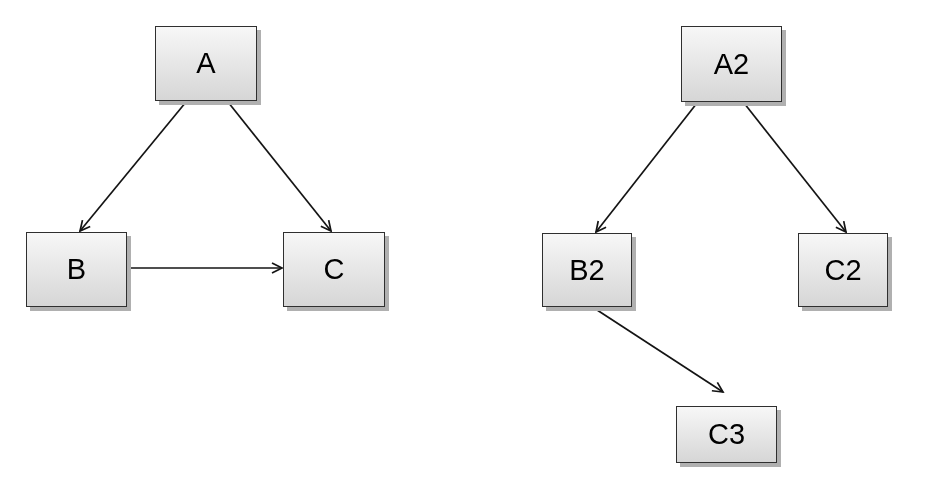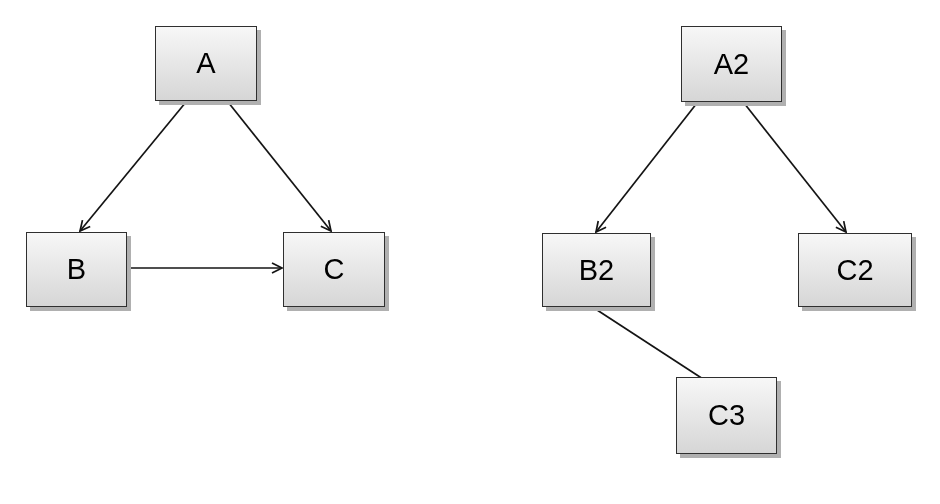--- a/index.html
+++ b/index.html
@@ -85,23 +85,23 @@
   <div class="node" style="left: 26px; top: 232px; width: 101px; height: 75px;">
     <span class="node-label">B</span>
   </div>
   <div class="node" style="left: 283px; top: 232px; width: 102px; height: 75px;">
     <span class="node-label">C</span>
   </div>
 
   <div class="node" style="left: 669px; top: 26px; width: 101px; height: 76px; margin-left: 12px;">
     <span class="node-label">A2</span>
   </div>
-  <div class="node" style="left: 542px; top: 233px; width: 109px; height: 74px; text-align: right;">
+  <div class="node" style="left: 542px; top: 233px; width: 90px; height: 74px; text-align: right;">
     <span class="node-label">B2</span>
   </div>
-  <div class="node" style="left: 798px; top: 233px; width: 114px; height: 74px;">
+  <div class="node" style="left: 798px; top: 233px; width: 90px; height: 74px;">
     <span class="node-label">C2</span>
   </div>
-  <div class="node" style="left: 676px; top: 377px; width: 101px; height: 77px;">
+  <div class="node" style="left: 676px; top: 406px; width: 101px; height: 57px;">
     <span class="node-label">C3</span>
   </div>
 
 </div>
 
 </body></html>

